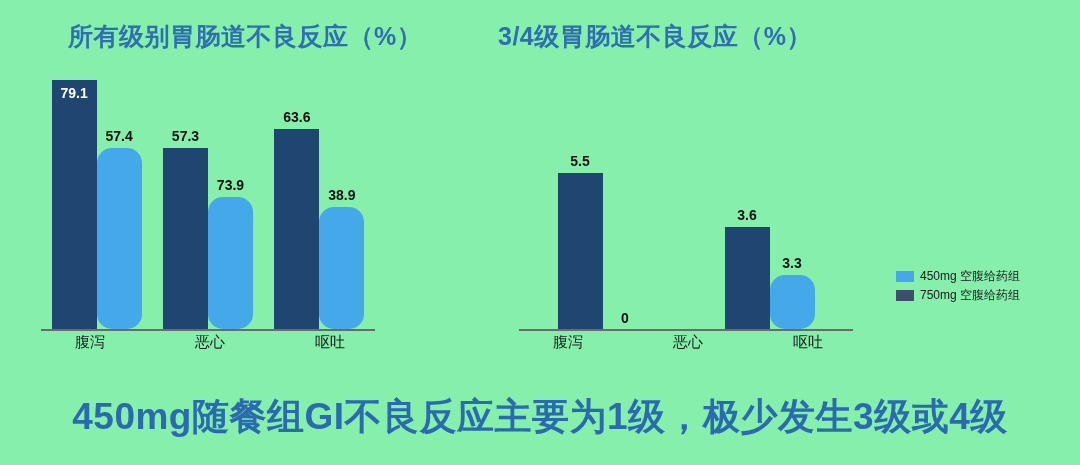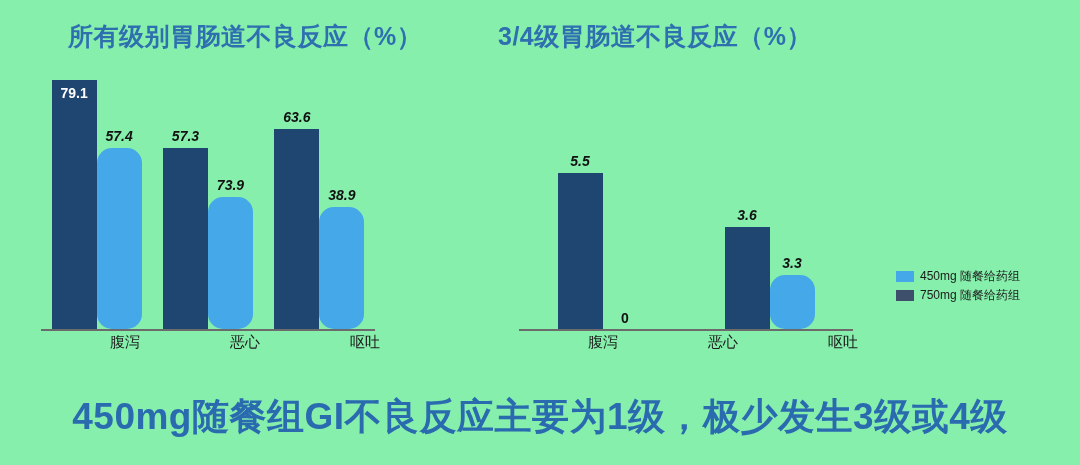--- a/index.html
+++ b/index.html
@@ -100,21 +100,20 @@
     transform: translateX(-50%);
     font-size: 14px;
     font-weight: bold;
     white-space: nowrap;
     line-height: 1;
   }
   .val.outside {
     bottom: 100%;
     margin-bottom: 5px;
     color: #111111;
-    font-style: italic;
   }
   .val.inside {
     top: 6px;
     color: #ffffff;
   }
   .val.zero {
     bottom: 4px;
     color: #111111;
   }
 
@@ -123,21 +122,21 @@
     position: absolute;
     left: 0;
     right: 0;
     top: 278px;
     display: flex;
     justify-content: space-around;
   }
   .cat {
     font-size: 15px;
     color: #1a1a1a;
-    text-align: right;
+    text-align: center;
     width: 100px;
   }
 
   
   #legend {
     position: absolute;
     left: 896px;
     top: 268px;
     display: flex;
     flex-direction: column;
@@ -275,23 +274,23 @@
     <div class="cats">
       <div class="cat">腹泻</div>
       <div class="cat">恶心</div>
       <div class="cat">呕吐</div>
     </div>
   </div>
 
   <div id="legend">
     <div class="legend-row">
       <span class="swatch light"></span>
-      <span class="legend-label">450mg 随餐给药组</span>
+      <span class="legend-label">450mg 空腹给药组</span>
     </div>
     <div class="legend-row">
       <span class="swatch dark"></span>
-      <span class="legend-label">750mg 随餐给药组</span>
+      <span class="legend-label">750mg 空腹给药组</span>
     </div>
   </div>
 
   <div id="caption">450mg随餐组GI不良反应主要为1级，极少发生3级或4级</div>
 
 </div>
 
 </body></html>

